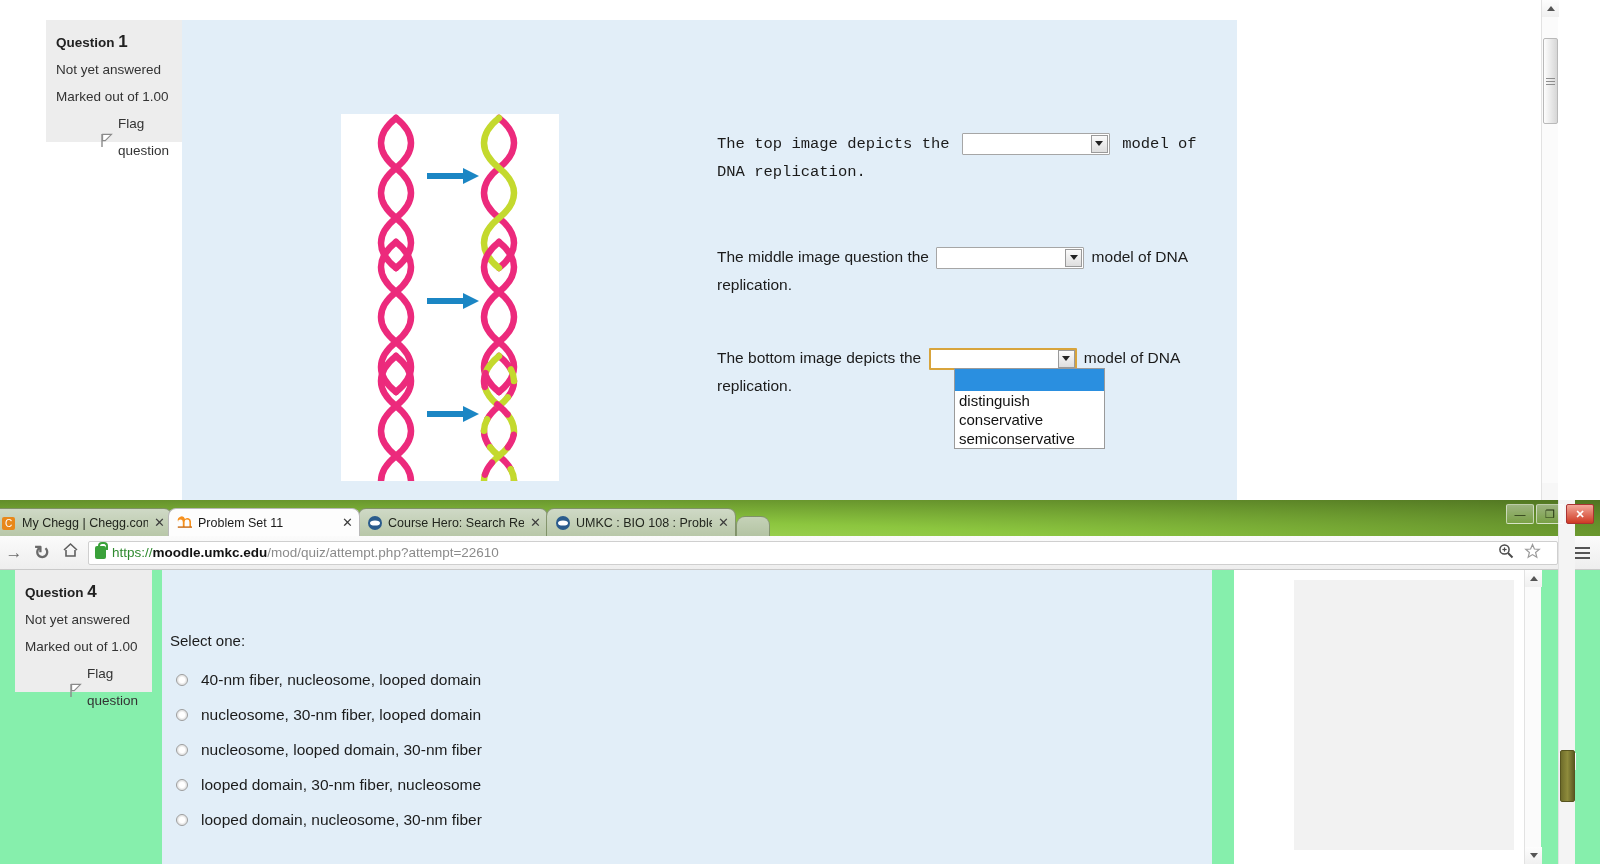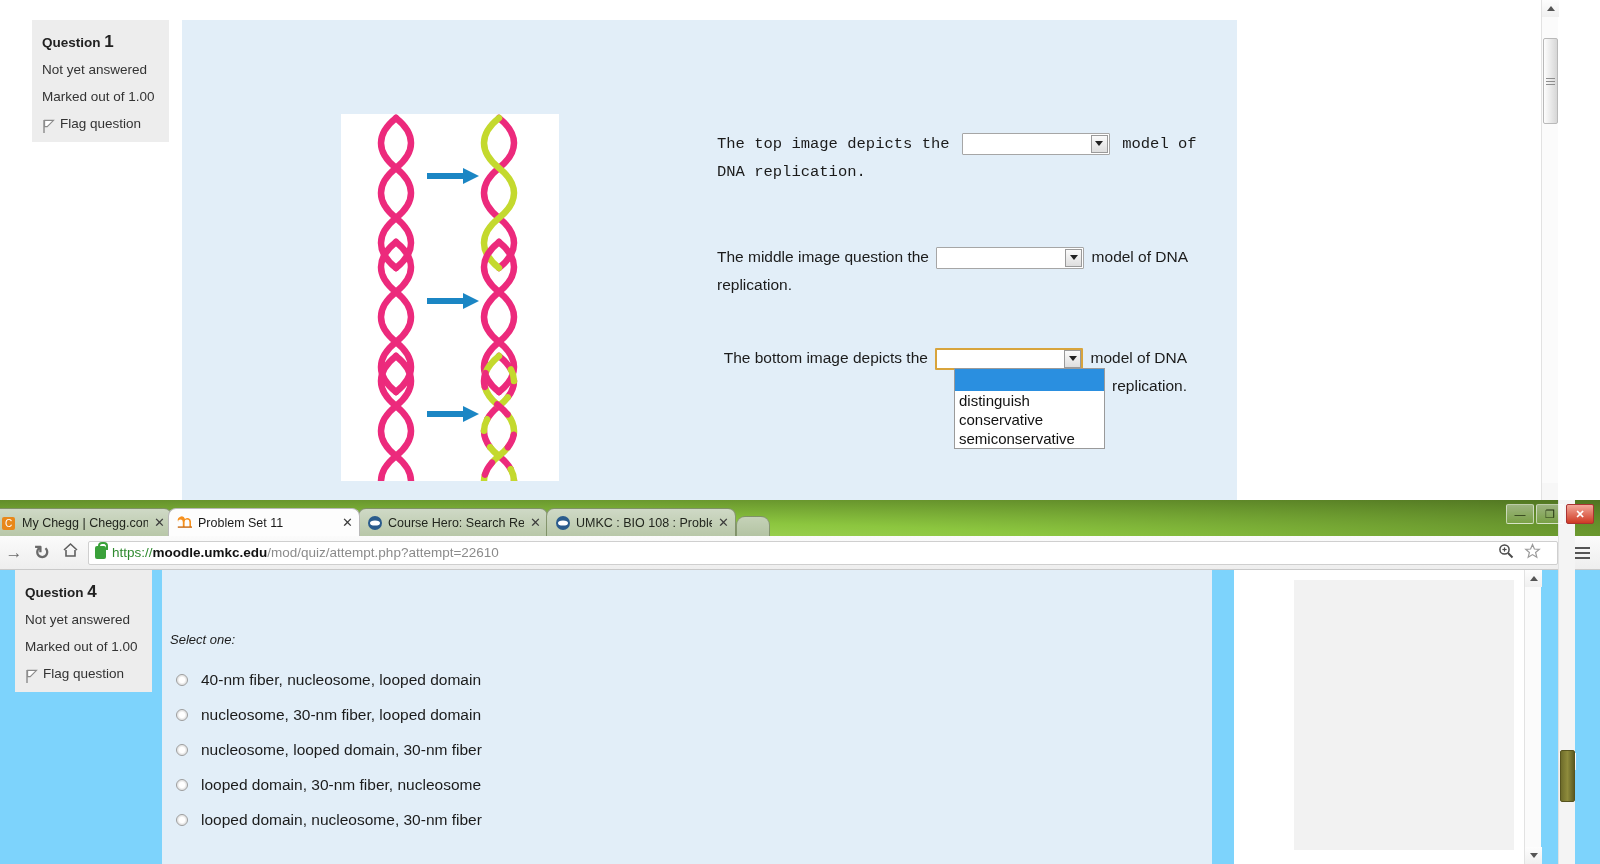--- a/index.html
+++ b/index.html
@@ -25,21 +25,21 @@
     position: absolute;
     background: #ededed;
     padding: 8px 12px 10px 10px;
     font-size: 13.5px;
     color: #333;
     line-height: 27px;
   }
   .q-sidebar .qnum { font-weight: bold; font-size: 13.5px; color:#222; }
   .q-sidebar .qnum .num { font-size: 17px; font-weight: bold; }
   .q-sidebar .meta { font-size: 13.5px; color: #333; }
-  .flag-row { display: flex; align-items: center; gap: 5px; }
+  .flag-row { display: flex; align-items: center; gap: 5px; margin-left: 44px; }
   .flag-ico { width: 13px; height: 15px; display:inline-block; }
 
   
   .q-body {
     position: absolute;
     background: #e2eef8;
     color: #1b1b1b;
   }
 
   .qtext {
@@ -221,21 +221,21 @@
     border: 2px solid #3aa13a; border-bottom: none;
     border-top-left-radius: 4px; border-top-right-radius: 4px;
   }
   .u-scheme { color: #2f8a2f; }
   .u-host { color: #111; font-weight: bold; }
   .u-path { color: #8b8b8b; }
   .omni-right { display: flex; align-items: center; gap: 10px; padding-right: 10px; }
 
   .page-area {
     position: absolute; left: 0; top: 70px; width: 1600px; height: 294px;
-    background: #7dd3fc; overflow: hidden;
+    background: #86efac; overflow: hidden;
   }
 
   .radio {
     width: 12px; height: 12px; border-radius: 50%;
     border: 1px solid #9d9d9d;
     background: radial-gradient(#ffffff 38%, #e6e6e6 60%, #f6f6f6 100%);
     display: inline-block; flex: 0 0 12px;
   }
   .opt-row {
     display: flex; align-items: center; gap: 13px;
@@ -244,21 +244,21 @@
 
   .hamb { width: 16px; height: 12px;
     background: repeating-linear-gradient(to bottom,#555 0 2px,transparent 2px 5px); }
 </style>
 </head>
 <body>
 
 <div id="back-window">
   <div id="back-page">
 
-    <div class="q-sidebar" style="left:32px; top:20px; width:137px; height:122px;">
+    <div class="q-sidebar" style="left:46px; top:20px; width:137px; height:122px;">
       <div class="qnum">
         <span>Question</span>
         <span class="num">1</span>
       </div>
       <div class="meta">Not yet answered</div>
       <div class="meta">Marked out of 1.00</div>
       <div class="flag-row">
         <span class="flag-ico">
           <svg width="13" height="15" viewBox="0 0 13 15">
             <path d="M2 1 L2 14" stroke="#8a8a8a" stroke-width="1.4" fill="none"></path>
@@ -355,21 +355,21 @@
       <div class="drop-line" style="left:535px; top:223px; width:500px;">
         <span>The middle image question the</span>
         <span class="sel-box" style="width:148px;">
           <span class="sel-arrow">
               <span class="caret"></span>
             </span>
         </span>
         <span>model of DNA replication.</span>
       </div>
 
-      <div class="drop-line" style="left:505px; top:324px; width:500px;text-align:right;">
+      <div class="drop-line" style="left:535px; top:324px; width:500px;">
         <span>The bottom image depicts the</span>
         <span class="sel-box focused" style="width:148px;">
           <span class="sel-arrow">
               <span class="caret"></span>
             </span>
         </span>
         <span>model of DNA replication.</span>
       </div>
 
       <div class="sel-popup" style="left:772px; top:348px; width:151px;">
@@ -503,21 +503,21 @@
           <svg width="13" height="15" viewBox="0 0 13 15">
             <path d="M2 1 L2 14" stroke="#8a8a8a" stroke-width="1.4" fill="none"></path>
             <path d="M2.6 1.4 L11.5 1.4 L5.2 7.6 L2.6 7.6 Z" fill="#ffffff" stroke="#8a8a8a" stroke-width="1.1"></path>
           </svg>
         </span>
         <span>Flag question</span>
       </div>
     </div>
 
     <div class="q-body" style="left:162px; top:0px; width:1050px; height:294px;">
-      <div style="position:absolute;left:8px;top:62px;font-size:13px;color:#1b1b1b;font-style:italic;">Select one:</div>
+      <div style="position:absolute;left:8px;top:62px;font-size:15px;color:#1b1b1b;">Select one:</div>
 
       <div style="position:absolute;left:14px;top:92px;">
         <div class="opt-row">
           <span class="radio"></span>
           <span>40-nm fiber, nucleosome, looped domain</span>
         </div>
         <div class="opt-row">
           <span class="radio"></span>
           <span>nucleosome, 30-nm fiber, looped domain</span>
         </div>

